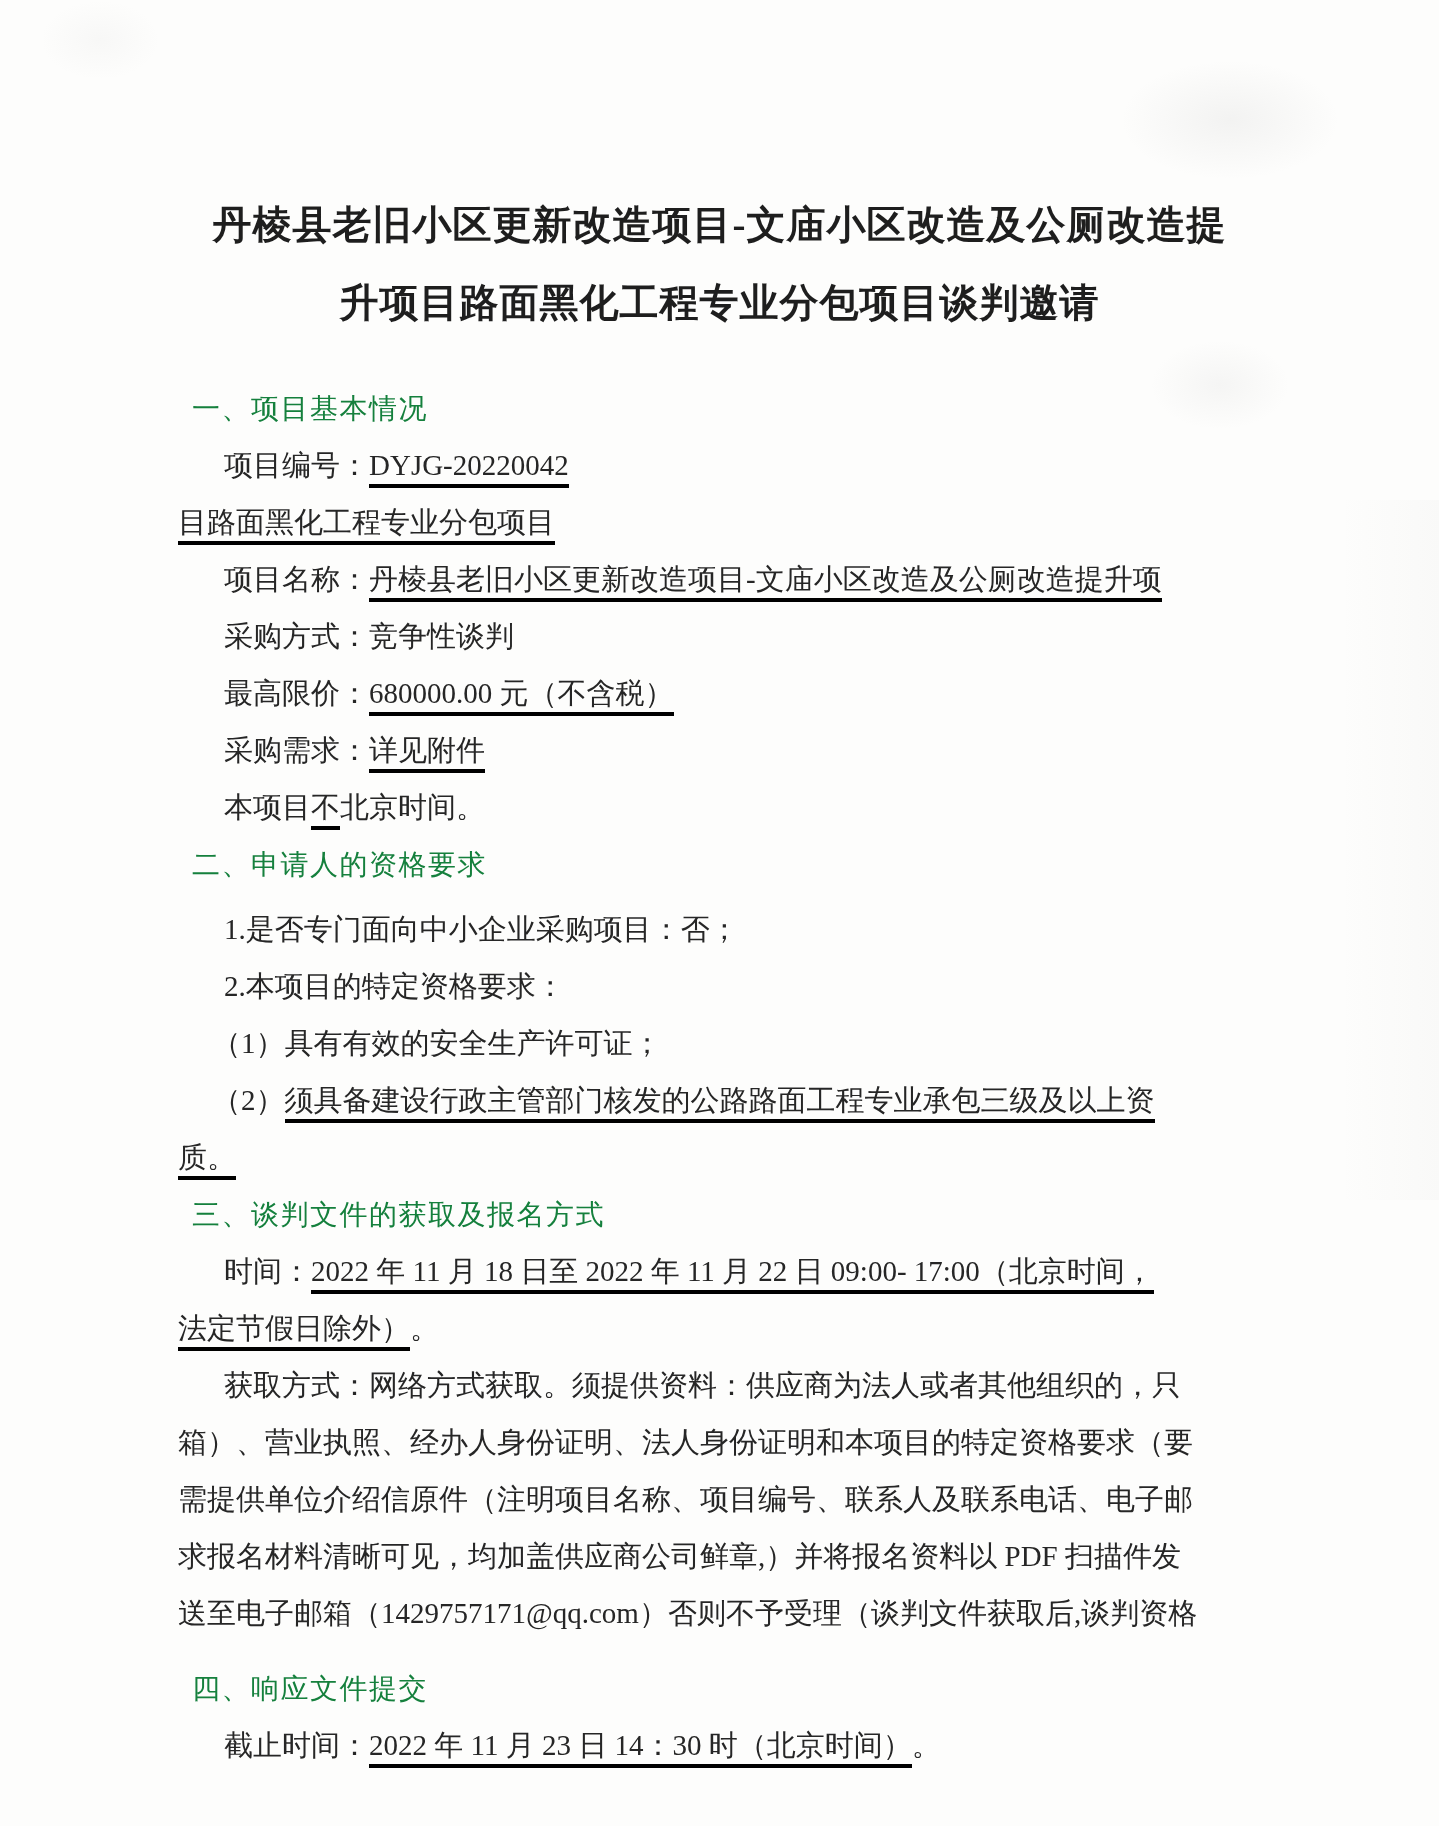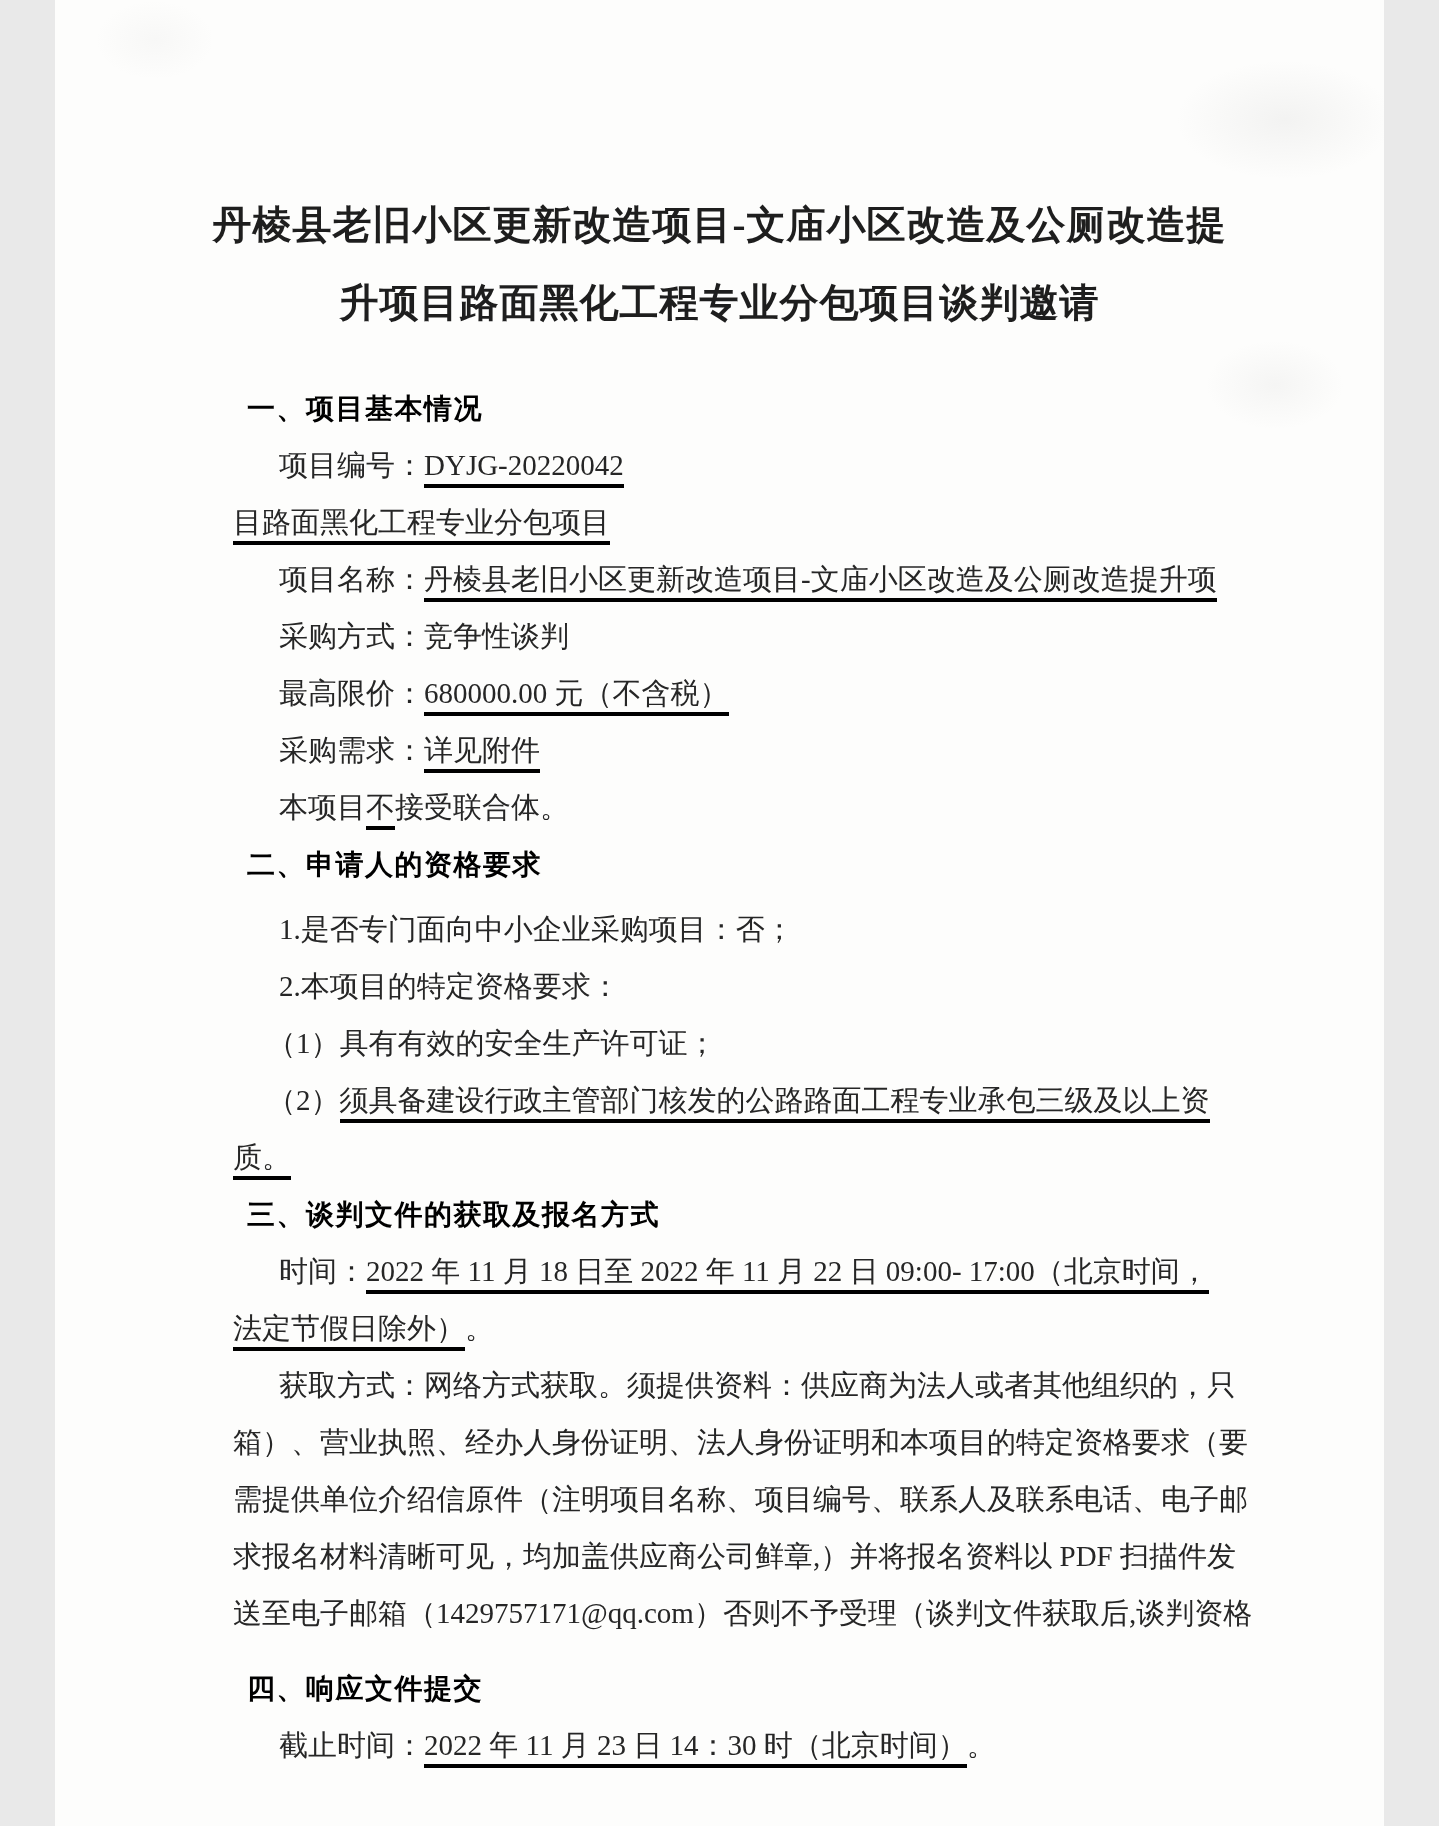--- a/index.html
+++ b/index.html
@@ -2,28 +2,27 @@
 <html><head>
 <meta charset="utf-8">
 <style>
   html, body {
     margin: 0;
     padding: 0;
     background: #e9e9e9;
   }
   .page {
     position: relative;
-    width: 1287px;
+    width: 1439px;
     height: 1826px;
     margin: 0 auto;
     background: #fdfdfc;
     overflow: hidden;
     color: #262626;
     font-family: "Liberation Serif", "DejaVu Serif", serif;
-    padding-left: 42px;
   }
   
   .smudge {
     position: absolute;
     pointer-events: none;
   }
   .smudge.s1 {
     left: 1120px; top: 60px; width: 220px; height: 120px;
     background: radial-gradient(ellipse at center, rgba(150,150,150,0.10), rgba(150,150,150,0) 70%);
   }
@@ -61,24 +60,24 @@
     width: 1035px;
     font-size: 29px;
     line-height: 57px;
   }
   .line {
     white-space: nowrap;
     height: 57px;
   }
   .line.heading {
     font-family: "Liberation Sans", "DejaVu Sans", sans-serif;
-    font-weight: 700;
+    font-weight: 400;
     letter-spacing: 1.5px;
     padding-left: 14px;
-    color: #000000;
+    color: #15803d;
     font-size: 28px;
   }
   .line.para   { padding-left: 46px; }
   .line.para-paren { padding-left: 34px; }
   .seg.u {
     border-bottom: 4px solid #000000;
     padding-bottom: 3px;
   }
 </style>
 </head>
@@ -96,21 +95,21 @@
   </div>
 
   <div class="doc-body" id="doc-body">
       <div class="line heading"><span class="seg">一、项目基本情况</span></div>
       <div class="line para"><span class="seg">项目编号：</span><span class="seg u">DYJG-20220042</span></div>
       <div class="line"><span class="seg u">目路面黑化工程专业分包项目</span></div>
       <div class="line para"><span class="seg">项目名称：</span><span class="seg u">丹棱县老旧小区更新改造项目-文庙小区改造及公厕改造提升项</span></div>
       <div class="line para"><span class="seg">采购方式：竞争性谈判</span></div>
       <div class="line para"><span class="seg">最高限价：</span><span class="seg u">680000.00 元（不含税）</span></div>
       <div class="line para"><span class="seg">采购需求：</span><span class="seg u">详见附件</span></div>
-      <div class="line para"><span class="seg">本项目</span><span class="seg u">不</span><span class="seg">接受联合体。</span></div>
+      <div class="line para"><span class="seg">本项目</span><span class="seg u">不</span><span class="seg">北京时间。</span></div>
       <div class="line heading"><span class="seg">二、申请人的资格要求</span></div>
       <div class="line para" style="margin-top: 8px;"><span class="seg">1.是否专门面向中小企业采购项目：否；</span></div>
       <div class="line para"><span class="seg">2.本项目的特定资格要求：</span></div>
       <div class="line para-paren"><span class="seg">（1）具有有效的安全生产许可证；</span></div>
       <div class="line para-paren"><span class="seg">（2）</span><span class="seg u">须具备建设行政主管部门核发的公路路面工程专业承包三级及以上资</span></div>
       <div class="line"><span class="seg u">质。</span></div>
       <div class="line heading"><span class="seg">三、谈判文件的获取及报名方式</span></div>
       <div class="line para"><span class="seg">时间：</span><span class="seg u">2022 年 11 月 18 日至 2022 年 11 月 22 日 09:00- 17:00（北京时间，</span></div>
       <div class="line"><span class="seg u">法定节假日除外）</span><span class="seg">。</span></div>
       <div class="line para"><span class="seg">获取方式：网络方式获取。须提供资料：供应商为法人或者其他组织的，只</span></div>

